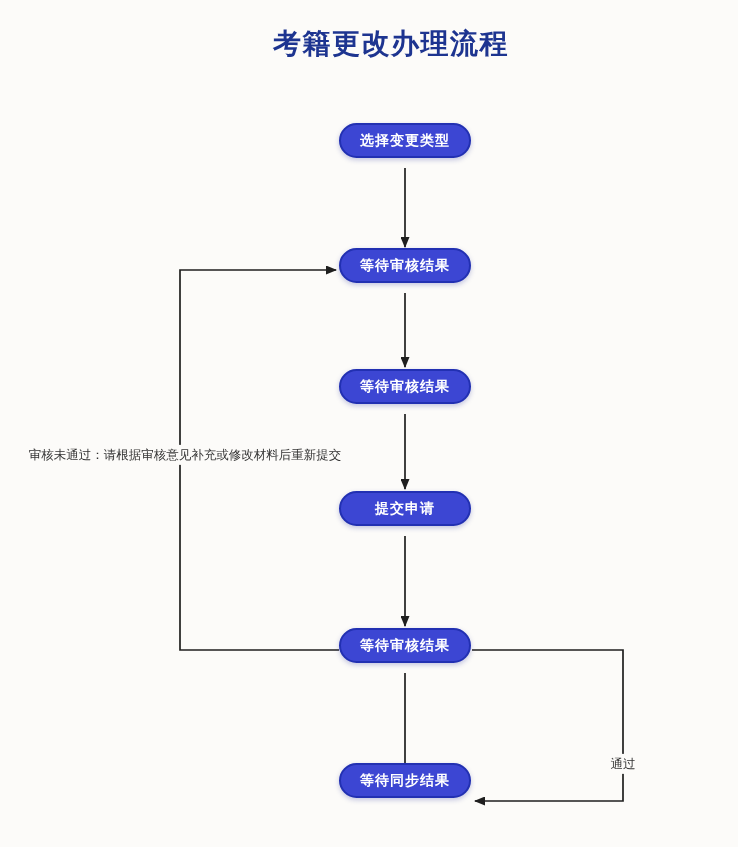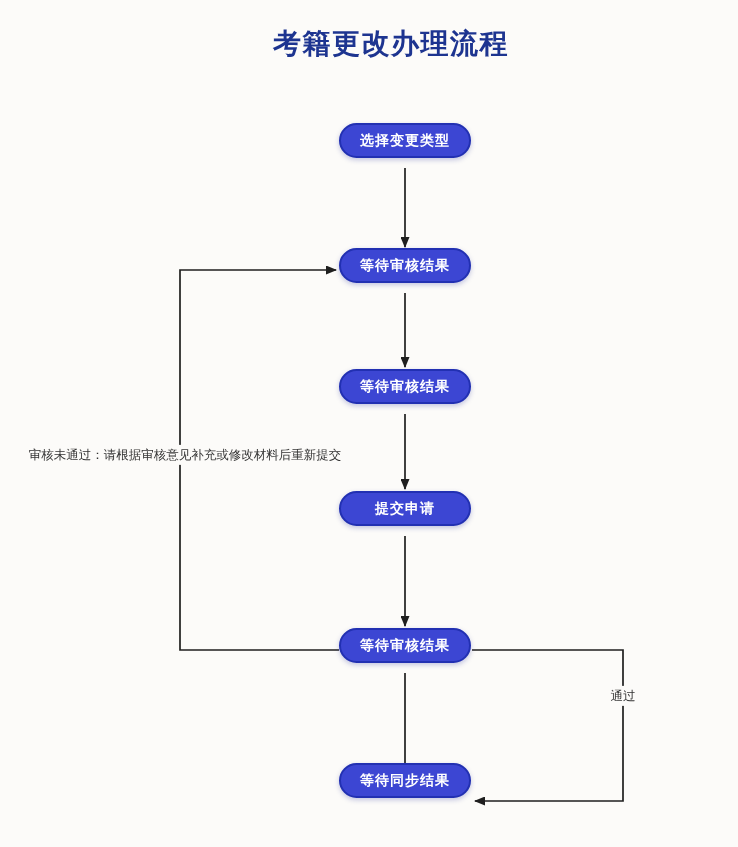--- a/index.html
+++ b/index.html
@@ -56,21 +56,21 @@
     transform:translate(-50%,-50%);
     background:var(--background);
     color:var(--label-text);
     font-size:12.5px;
     line-height:1.3;
     padding:2px 5px;
     white-space:nowrap;
     text-align:center;
   }
   .edge-label-reject{left:185px;top:455px;}
-  .edge-label-pass{left:623px;top:696px;}
+  .edge-label-pass{left:623px;top:764px;}
 </style>
 </head>
 <body>
 
 <div class="canvas">
 
   <svg class="connectors" width="738" height="847" viewBox="0 0 738 847">
     <defs>
       <marker id="arrow" markerUnits="userSpaceOnUse" markerWidth="11" markerHeight="9" refX="10" refY="4.5" orient="auto">
         <path class="arrowhead" d="M0 0 L11 4.5 L0 9 Z"></path>

